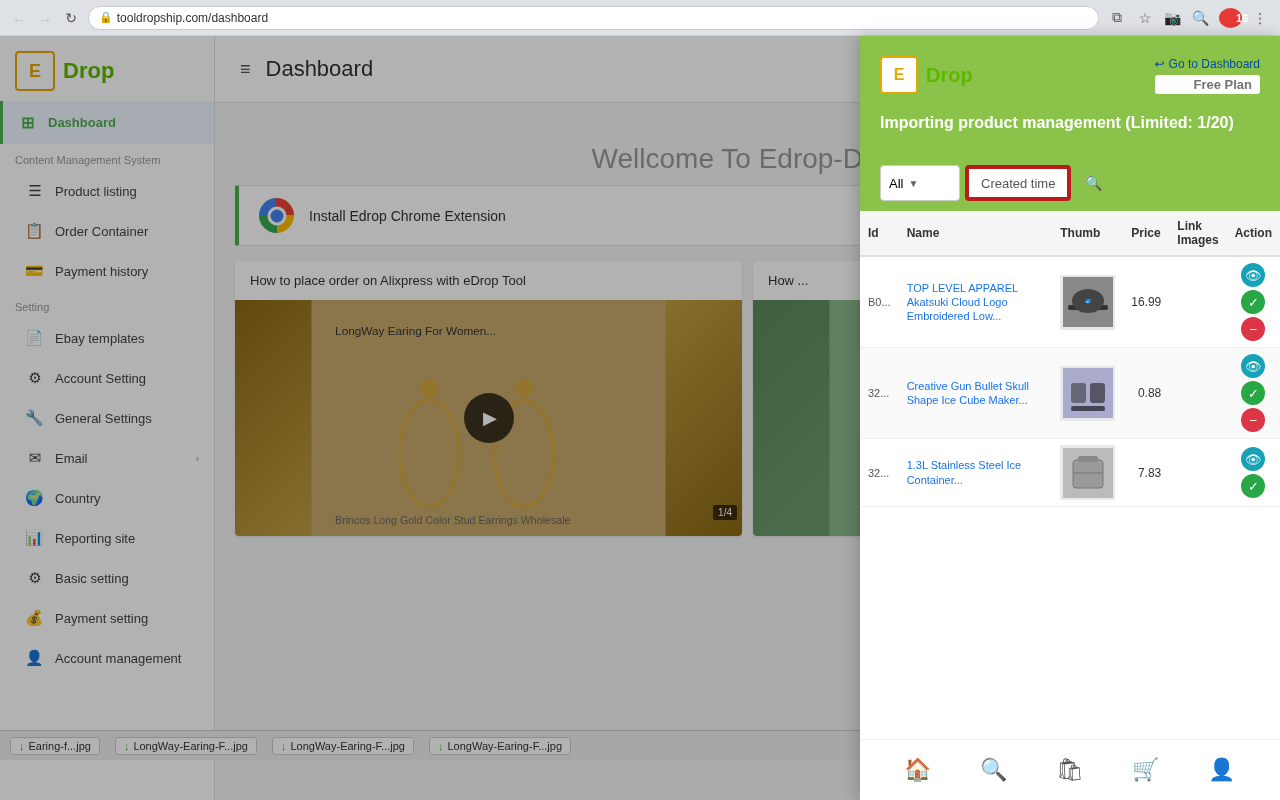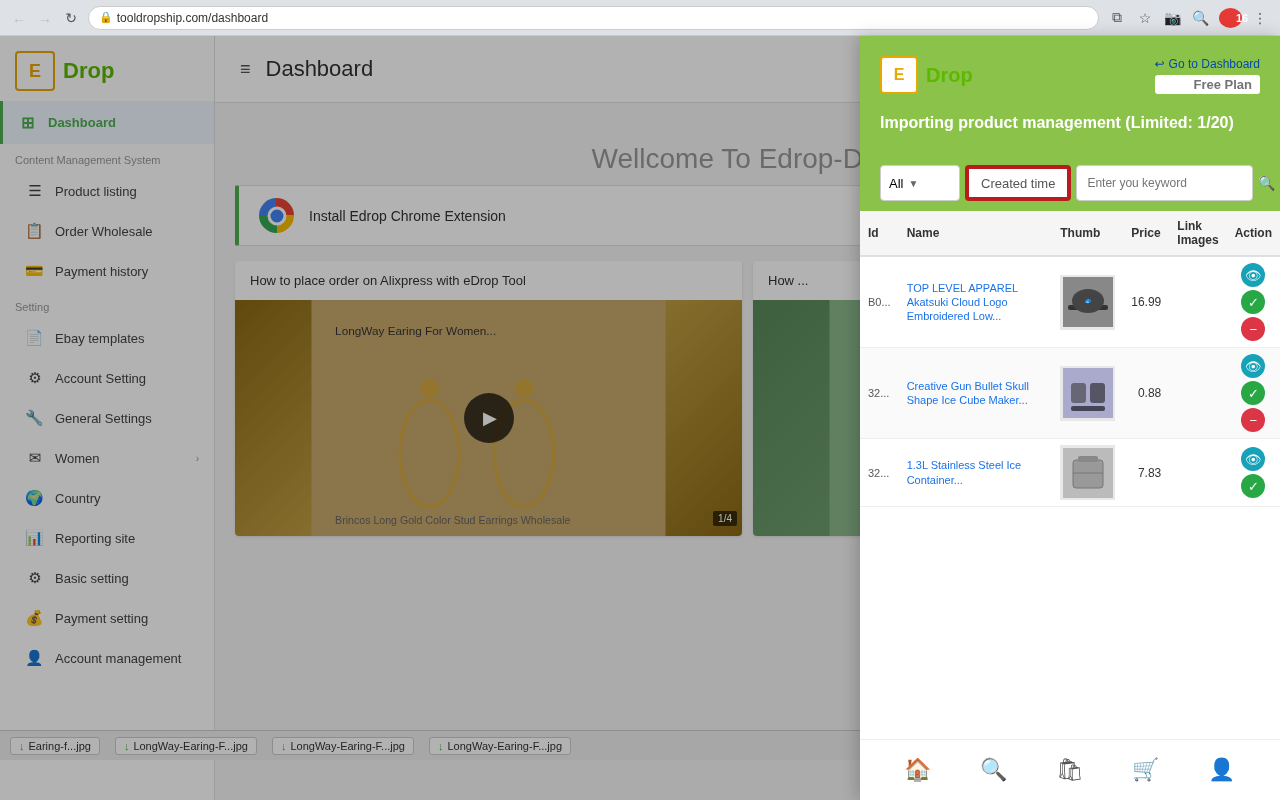--- a/index.html
+++ b/index.html
@@ -185,21 +185,21 @@
       cursor: pointer;
     }
     .play-btn::after {
       content: '▶';
       color: white;
       font-size: 18px;
       margin-left: 3px;
     }
     .video-overlay-text {
       position: absolute;
-      bottom: 10px; right: 5px;
+      bottom: 16px; right: 5px;
       background: rgba(0,0,0,0.6);
       color: white;
       font-size: 10px;
       padding: 2px 5px;
       border-radius: 2px;
       text-align: center;
     }
 
     
     .popup-overlay {
@@ -429,21 +429,21 @@
     </div>
 
     <div class="sidebar-section-label">Content Management System</div>
 
     <div class="sidebar-sub-item">
       <span class="nav-icon">☰</span>
       <span>Product listing</span>
     </div>
     <div class="sidebar-sub-item">
       <span class="nav-icon">📋</span>
-      <span>Order Wholesale</span>
+      <span>Order Container</span>
     </div>
     <div class="sidebar-sub-item">
       <span class="nav-icon">💳</span>
       <span>Payment history</span>
     </div>
 
     <div class="sidebar-section-label">Setting</div>
 
     <div class="sidebar-sub-item">
       <span class="nav-icon">📄</span>
@@ -455,21 +455,21 @@
     </div>
     <div class="sidebar-sub-item">
       <span class="nav-icon">🔧</span>
       <span>General Settings</span>
     </div>
 
 
     <div class="sidebar-sub-item email-item">
       <div class="email-item-left">
         <span class="nav-icon">✉</span>
-        <span>Women</span>
+        <span>Email</span>
       </div>
       <span class="chevron-icon">›</span>
     </div>
     <div class="sidebar-sub-item">
       <span class="nav-icon">🌍</span>
       <span>Country</span>
     </div>
     <div class="sidebar-sub-item">
       <span class="nav-icon">📊</span>
       <span>Reporting site</span>
@@ -560,21 +560,20 @@
       </div>
       <div class="popup-title">Importing product management (Limited: 1/20)</div>
     </div>
 
     <div class="popup-search-bar">
       <div class="search-filter">
         <span class="search-filter-text">All</span>
         <span class="search-filter-arrow">▼</span>
       </div>
       <button class="created-time-btn">Created time</button>
-      <input class="search-input" type="text" placeholder="Enter you keyword" style="">
       <button class="search-btn">
         <span>🔍</span>
       </button>
     </div>
 
     <div class="popup-table">
       <table>
         <thead>
           <tr>
             <th>Id</th>

